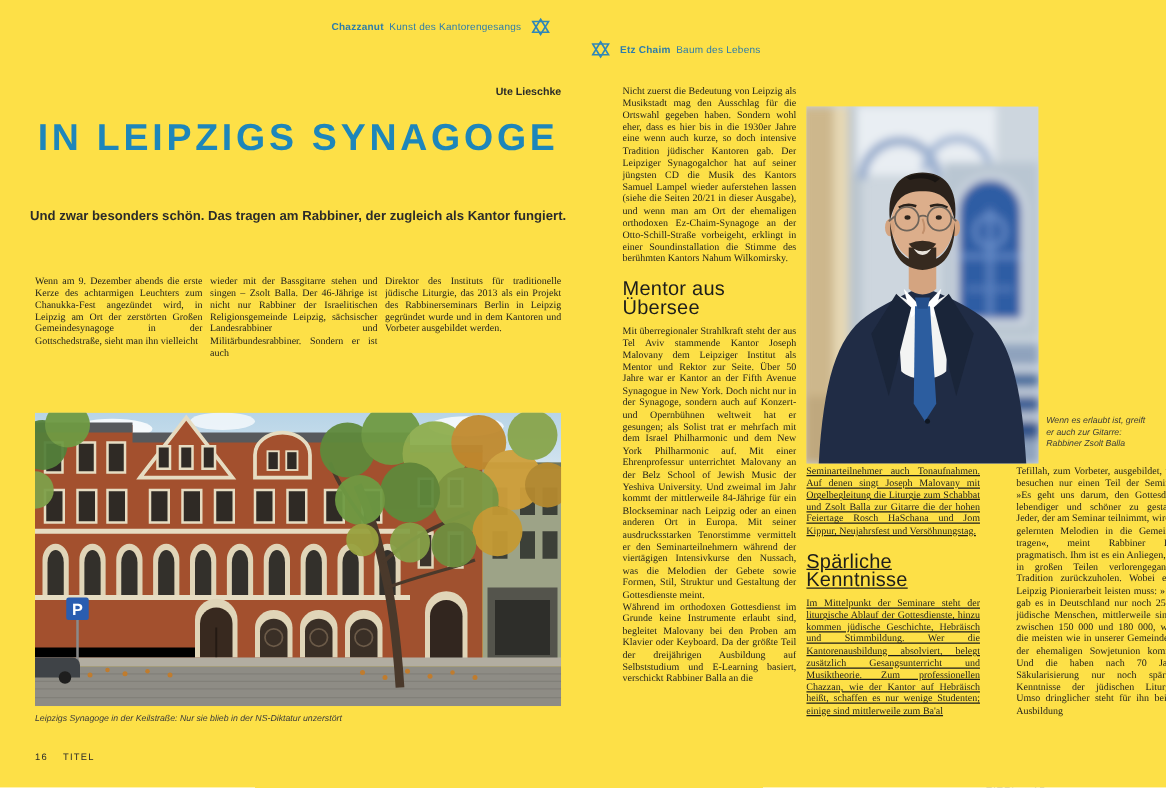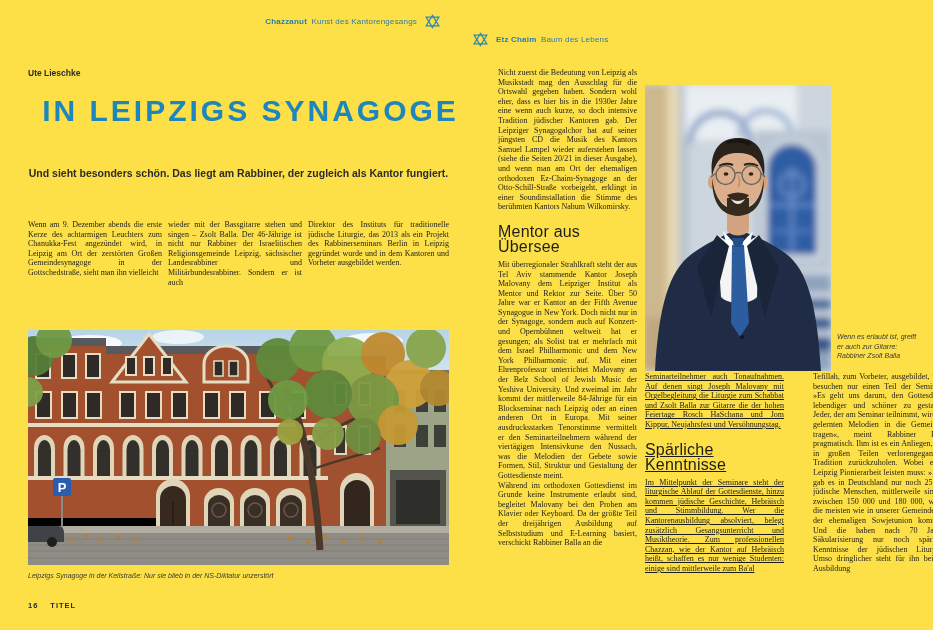--- a/index.html
+++ b/index.html
@@ -7,34 +7,34 @@
     position:relative;width:933px;height:630px;background:#fde047;overflow:hidden;
     font-family:"Liberation Sans","DejaVu Sans",sans-serif;color:#1d1d1b;
   }
   .abs{position:absolute;}
   
   .runhead{display:flex;align-items:center;gap:8px;font-size:8px;color:#2c7cab;letter-spacing:.2px;}
   .runhead .b{font-weight:700;}
   .runhead .r{font-weight:400;margin-left:2px;}
   .star svg{display:block;}
   
-  .byline{font-size:8.5px;font-weight:700;text-align:left;color:#2b2b29;}
+  .byline{font-size:8.5px;font-weight:700;text-align:right;color:#2b2b29;}
   .main-title{font-weight:700;font-size:30px;line-height:36px;letter-spacing:3px;
     color:#1e86ba;text-align:center;white-space:nowrap;}
   .subtitle{font-weight:700;font-size:10.5px;line-height:14.5px;text-align:center;color:#2c2c2a;}
   
   .bodycol{font-family:"Liberation Serif","DejaVu Serif",serif;font-size:8px;line-height:9.6px;
     text-align:justify;color:#1d1d1b;overflow:hidden;}
   .bodycol p{margin:0;}
   .bodycol h3{font-family:"Liberation Sans","DejaVu Sans",sans-serif;font-weight:400;
     font-size:16px;line-height:15px;margin:12px 0 6px 0;color:#1d1d1b;letter-spacing:.2px;
     text-align:left;}
   
   .caption{font-style:italic;font-size:7px;line-height:9.5px;color:#3a3a38;}
-  .pfoot{font-size:7.5px;font-weight:700;letter-spacing:1px;color:#2a2a28;}
+  .pfoot{font-size:7.5px;font-weight:400;letter-spacing:1px;color:#2a2a28;}
   .pfoot span{margin-right:0;}
   .pfoot .gap{display:inline-block;width:12px;}
   .photo{overflow:hidden;}
   .photo svg{display:block;}
 </style>
 </head>
 <body>
 
 <div id="spread">
 
@@ -58,26 +58,26 @@
       </svg>
     </span>
     <span>
       <span class="b">Etz Chaim</span>
       <span class="r">Baum des Lebens</span>
     </span>
   </div>
 
   <div class="abs byline" style="top:68px;left:28px;width:421px;">Ute Lieschke</div>
 
-  <div class="abs" style="top:93px;left:28px;width:421px;margin-left:12px;">
+  <div class="abs" style="top:93px;left:28px;width:421px;">
     <div class="main-title">IN LEIPZIGS SYNAGOGE</div>
   </div>
 
   <div class="abs subtitle" style="top:166px;left:18px;width:441px;">
-    <div>Und sieht besonders schön. Das liegt am Rabbiner, der zugleich als Kantor fungiert.</div>
+    <div>Und zwar besonders schön. Das tragen am Rabbiner, der zugleich als Kantor fungiert.</div>
   </div>
 
   <div class="abs bodycol" style="top:220px;left:28px;width:134px;height:103px;">
     <p>Wenn am 9. Dezember abends die erste Kerze des achtarmigen Leuchters zum Chanukka-Fest angezündet wird, in Leipzig am Ort der zerstörten Großen Gemeindesynagoge in der Gottschedstraße, sieht man ihn vielleicht</p>
   </div>
   <div class="abs bodycol" style="top:220px;left:168px;width:134px;height:103px;">
     <p>wieder mit der Bassgitarre stehen und singen – Zsolt Balla. Der 46-Jährige ist nicht nur Rabbiner der Israelitischen Religionsgemeinde Leipzig, sächsischer Landesrabbiner und Militärbundesrabbiner. Sondern er ist auch</p>
   </div>
   <div class="abs bodycol" style="top:220px;left:308px;width:141px;height:103px;">
     <p>Direktor des Instituts für traditionelle jüdische Liturgie, das 2013 als ein Projekt des Rabbinerseminars Berlin in Leipzig gegründet wurde und in dem Kantoren und Vorbeter ausgebildet werden.</p>

